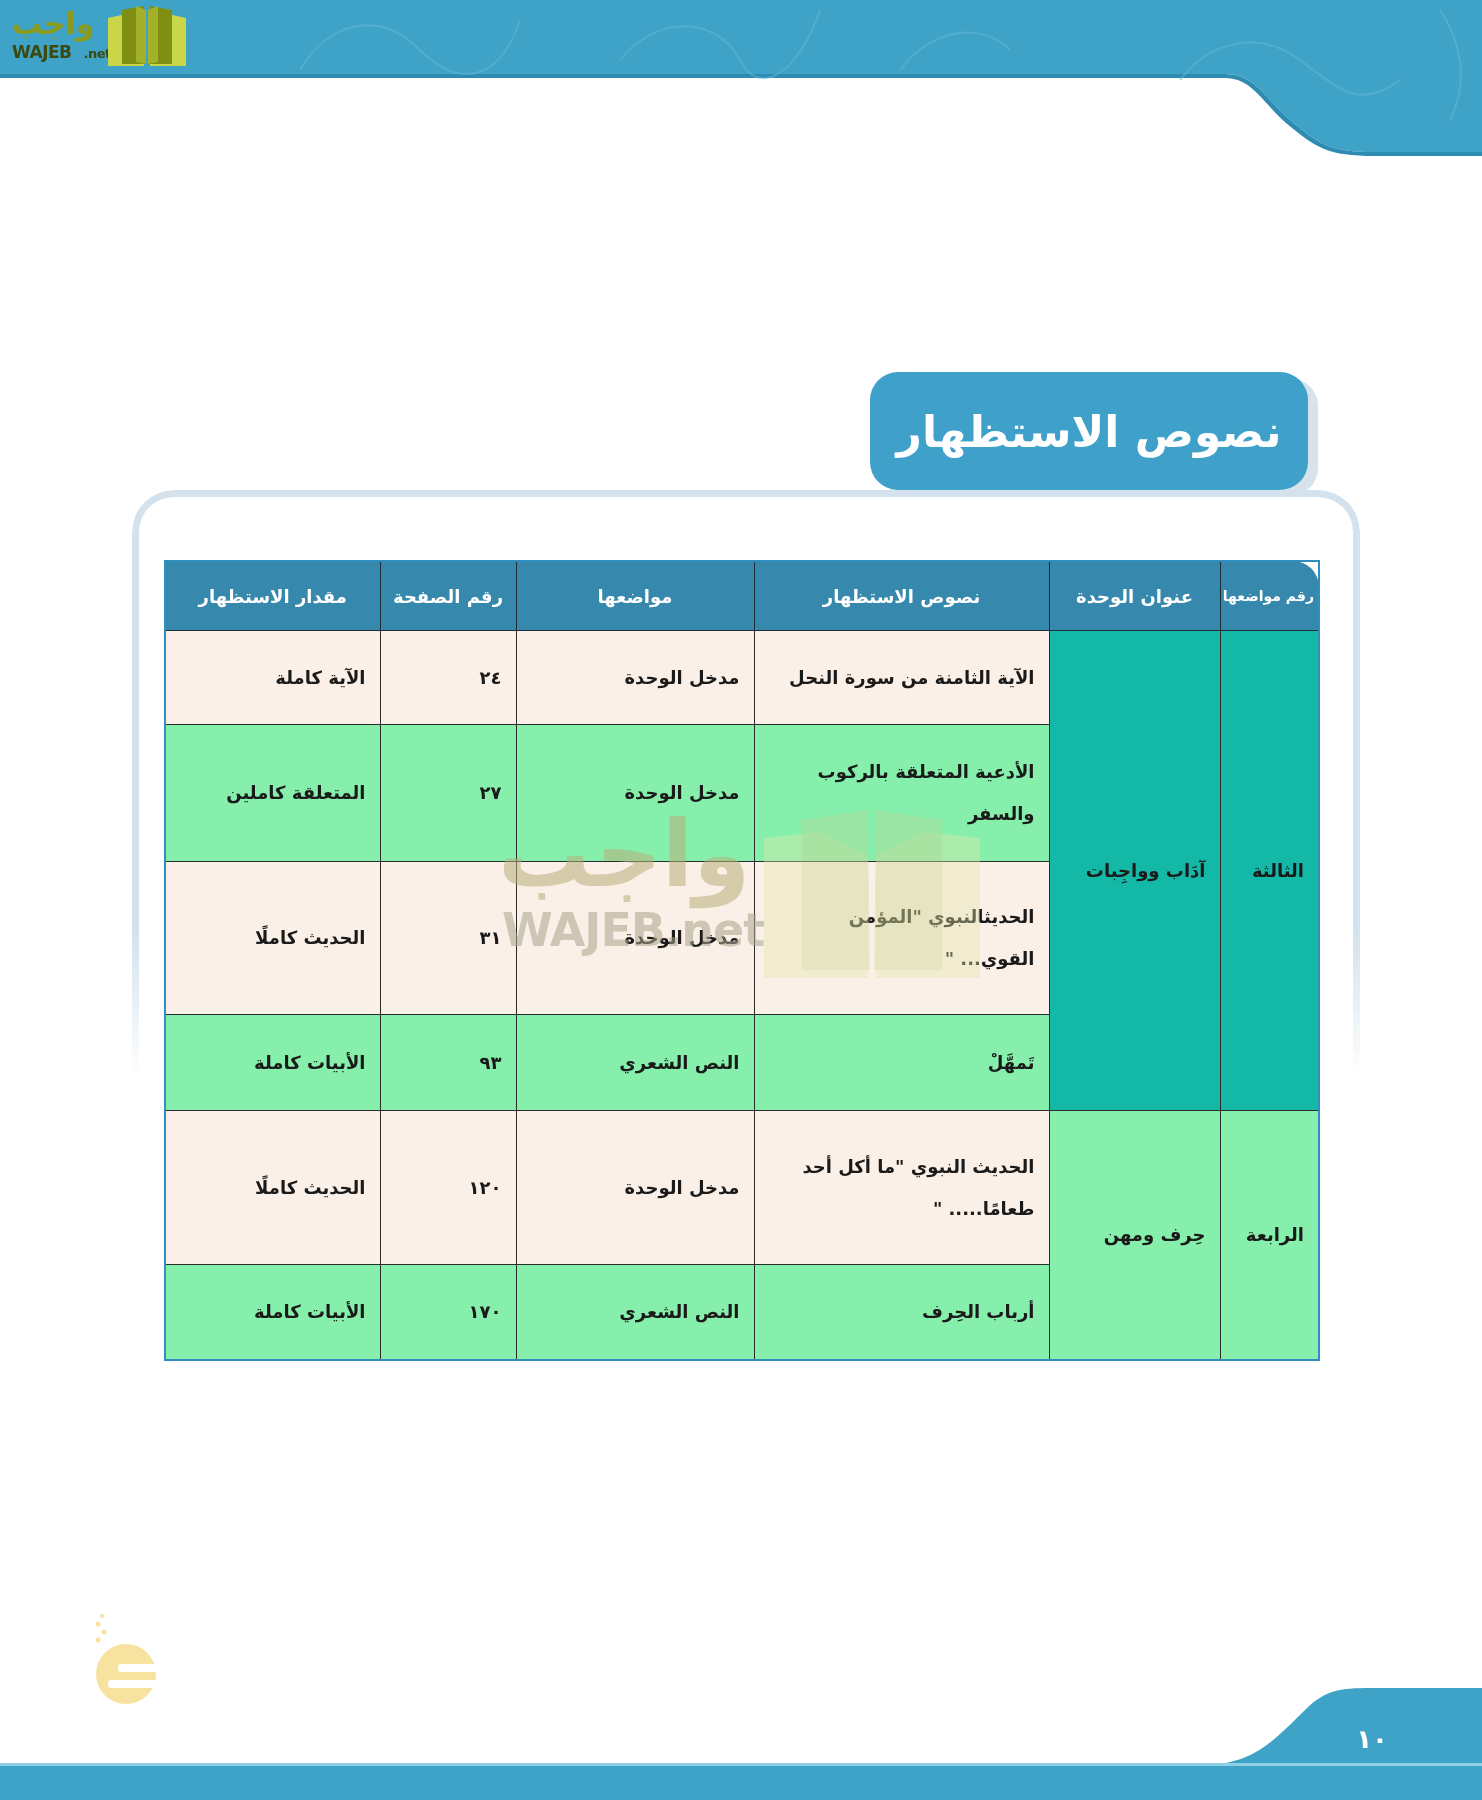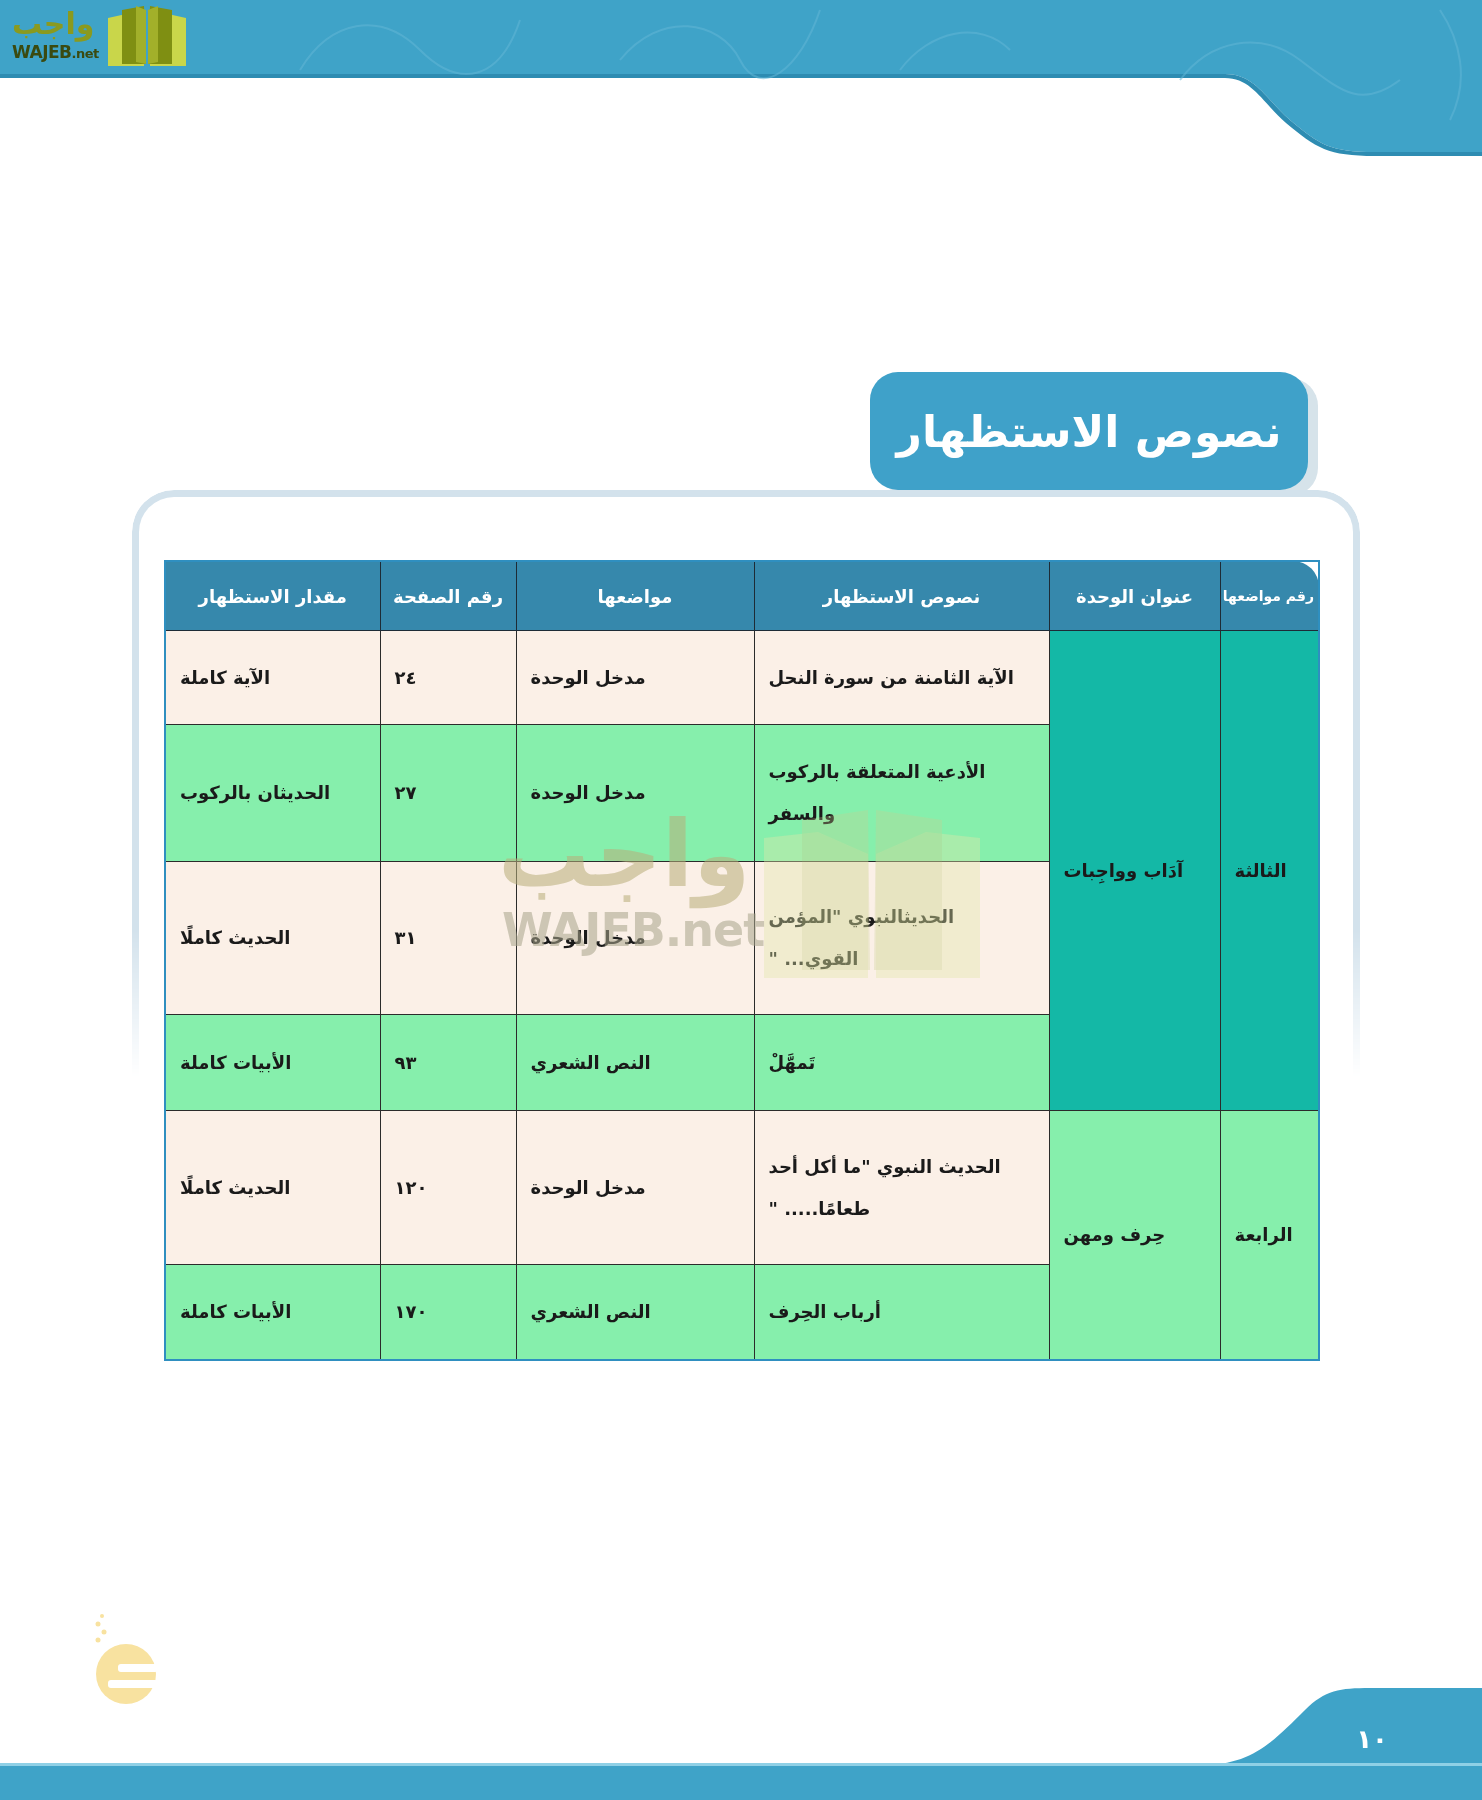--- a/index.html
+++ b/index.html
@@ -15,21 +15,21 @@
     position: absolute; left: 10px; top: 4px; width: 180px; height: 64px;
   }
   .logo-ar {
     position: absolute; left: 2px; top: 0px; font-size: 30px; font-weight: bold;
     color: #8a9a1f; direction: rtl; line-height: 40px;
   }
   .logo-en {
     position: absolute; left: 2px; top: 38px; font-size: 17px; font-weight: bold;
     color: #3a4a10; letter-spacing: -0.5px; line-height: 20px;
   }
-  .logo-en small { font-size: 13px; }
+  .logo-en small { font-size: 13px; margin-left: 12px; }
   .logo-book { position: absolute; left: 96px; top: 0; }
 
   .title-pill {
     position: absolute; left: 870px; top: 372px; width: 438px; height: 118px;
     background: #3fa1c9; border-radius: 28px;
     box-shadow: 10px 6px 0 0 #d6e3ea;
     display: flex; align-items: center; justify-content: center;
     color: #ffffff; font-size: 44px; font-weight: bold; direction: rtl;
   }
 
@@ -47,21 +47,21 @@
     border-collapse: collapse; width: 1154px; direction: rtl; table-layout: fixed;
     border: 2px solid #2f8fc0;
   }
   th {
     background: #3688ac; color: #ffffff; font-weight: bold; font-size: 18px;
     height: 52px; border: 1.5px solid #1d2b36; border-top: none;
     text-align: center; padding: 8px 4px; white-space: nowrap;
   }
   th.first { border-top-right-radius: 26px; font-size: 14px; }
   td {
-    border: 1.5px solid #2b2b2b; text-align: left; vertical-align: middle;
+    border: 1.5px solid #2b2b2b; text-align: right; vertical-align: middle;
     font-size: 18px; font-weight: bold; color: #1a1a1a; line-height: 42px;
     padding: 0 14px;
   }
   td.shade { background: #fbf0e7; }
   td.white { background: #86efac; }
   td.span-cell { background: #14b8a6; }
 
   .watermark {
     position: absolute; left: 490px; top: 810px; width: 520px; height: 180px;
     pointer-events: none; opacity: 0.55;
@@ -144,21 +144,21 @@
         <td rowspan="4" class="span-cell">آدَاب وواجِبات</td>
         <td class="shade">الآية الثامنة من سورة النحل</td>
         <td class="shade">مدخل الوحدة</td>
         <td class="shade">٢٤</td>
         <td class="shade">الآية كاملة</td>
       </tr>
       <tr style="height:137px">
         <td class="white">الأدعية المتعلقة بالركوب والسفر</td>
         <td class="white">مدخل الوحدة</td>
         <td class="white">٢٧</td>
-        <td class="white">الحديثان بالركوب</td>
+        <td class="white">المتعلقة كاملين</td>
       </tr>
       <tr style="height:153px">
         <td class="shade">الحديثالنبوي "المؤمن القوي... "</td>
         <td class="shade">مدخل الوحدة</td>
         <td class="shade">٣١</td>
         <td class="shade">الحديث كاملًا</td>
       </tr>
       <tr style="height:96px">
         <td class="white">تَمهَّلْ</td>
         <td class="white">النص الشعري</td>

